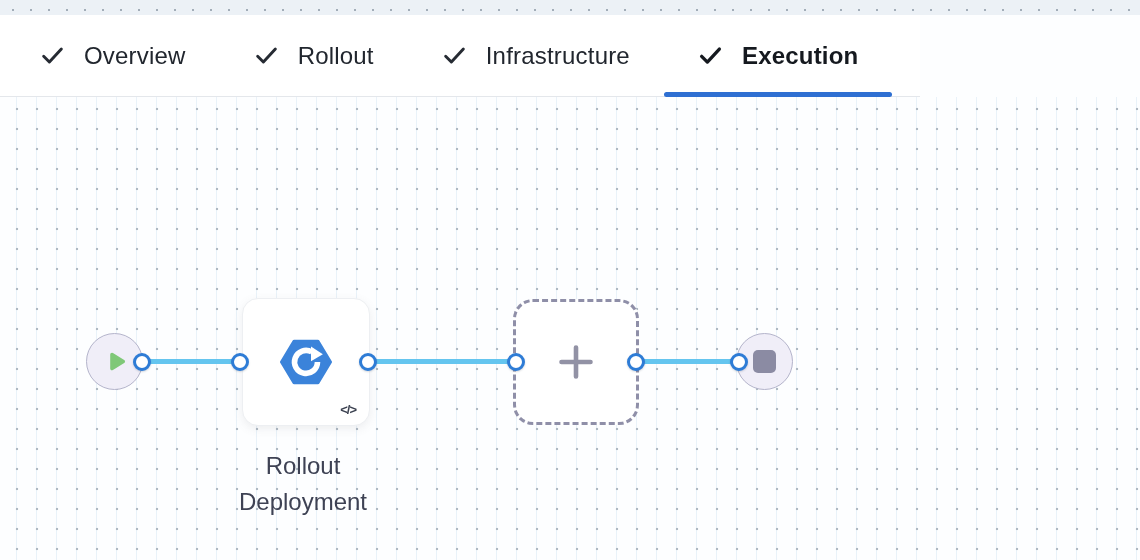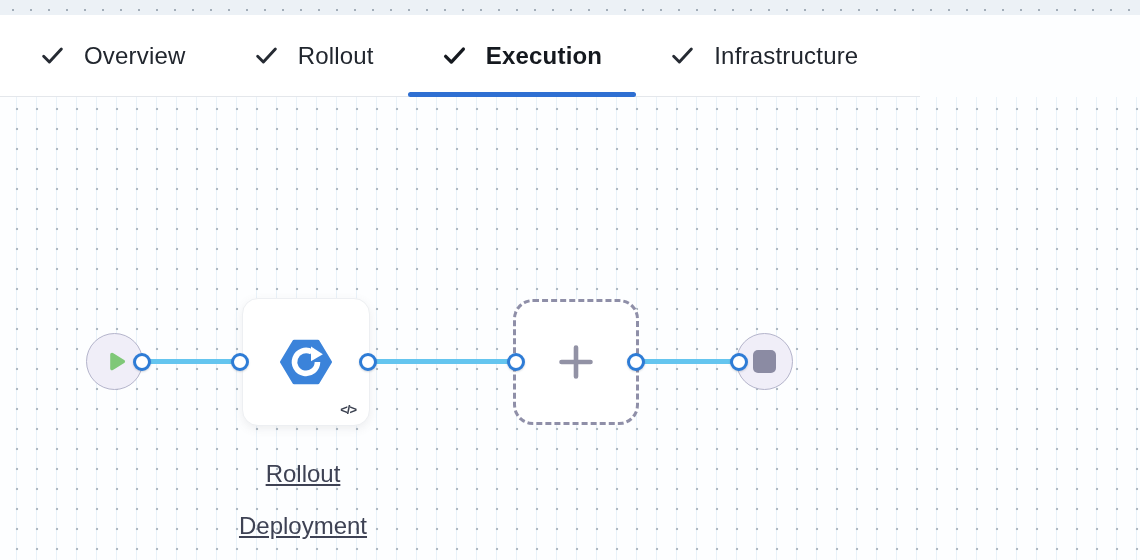--- a/index.html
+++ b/index.html
@@ -71,21 +71,21 @@
     font-size:13px;font-weight:700;color:#3b4150;letter-spacing:-1px;
   }
   .add-step{
     position:absolute;left:513px;top:202px;width:126px;height:126px;box-sizing:border-box;
     background:#ffffff;border:3px dashed #8f8fa8;border-radius:20px;
     display:flex;align-items:center;justify-content:center;
     z-index:2;cursor:pointer;
   }
   .node-label{
     position:absolute;text-align:center;
-    font-size:24px;line-height:52px;color:#3e4254;z-index:2;text-decoration:underline;
+    font-size:24px;line-height:36px;color:#3e4254;z-index:2;
   }
   .label-step{left:203px;top:351px;width:200px;}
   .label-add{left:496px;top:352px;width:160px;color:#474b5d;}
 </style>
 </head>
 <body>
 
 <div class="top-strip"></div>
 
 <nav class="tabbar">
@@ -94,32 +94,32 @@
         <path d="M3.5 12.8 L9 18.3 L20.5 5.8" fill="none" stroke="#262b33" stroke-width="2.8" stroke-linecap="round" stroke-linejoin="round"></path>
       </svg>
     <span>Overview</span>
   </div>
   <div class="tab">
     <svg class="check" width="25" height="25" viewBox="0 0 24 24">
         <path d="M3.5 12.8 L9 18.3 L20.5 5.8" fill="none" stroke="#262b33" stroke-width="2.8" stroke-linecap="round" stroke-linejoin="round"></path>
       </svg>
     <span>Rollout</span>
   </div>
+  <div class="tab">
+    <svg class="check" width="25" height="25" viewBox="0 0 24 24">
+        <path d="M3.5 12.8 L9 18.3 L20.5 5.8" fill="none" stroke="#262b33" stroke-width="2.8" stroke-linecap="round" stroke-linejoin="round"></path>
+      </svg>
+    <span>Infrastructure</span>
+  </div>
   <div class="tab active">
     <svg class="check" width="25" height="25" viewBox="0 0 24 24">
         <path d="M3.5 12.8 L9 18.3 L20.5 5.8" fill="none" stroke="#15191f" stroke-width="3.2" stroke-linecap="round" stroke-linejoin="round"></path>
       </svg>
     <span>Execution</span>
     <span class="underline"></span>
-  </div>
-  <div class="tab">
-    <svg class="check" width="25" height="25" viewBox="0 0 24 24">
-        <path d="M3.5 12.8 L9 18.3 L20.5 5.8" fill="none" stroke="#262b33" stroke-width="2.8" stroke-linecap="round" stroke-linejoin="round"></path>
-      </svg>
-    <span>Infrastructure</span>
   </div>
 </nav>
 
 <div class="canvas">
 
   <div class="edge" style="left:142px;width:98px;"></div>
   <div class="edge" style="left:368px;width:148px;"></div>
   <div class="edge" style="left:636px;width:103px;"></div>
 
   <div class="round-node" style="left:86px;top:236px;">

